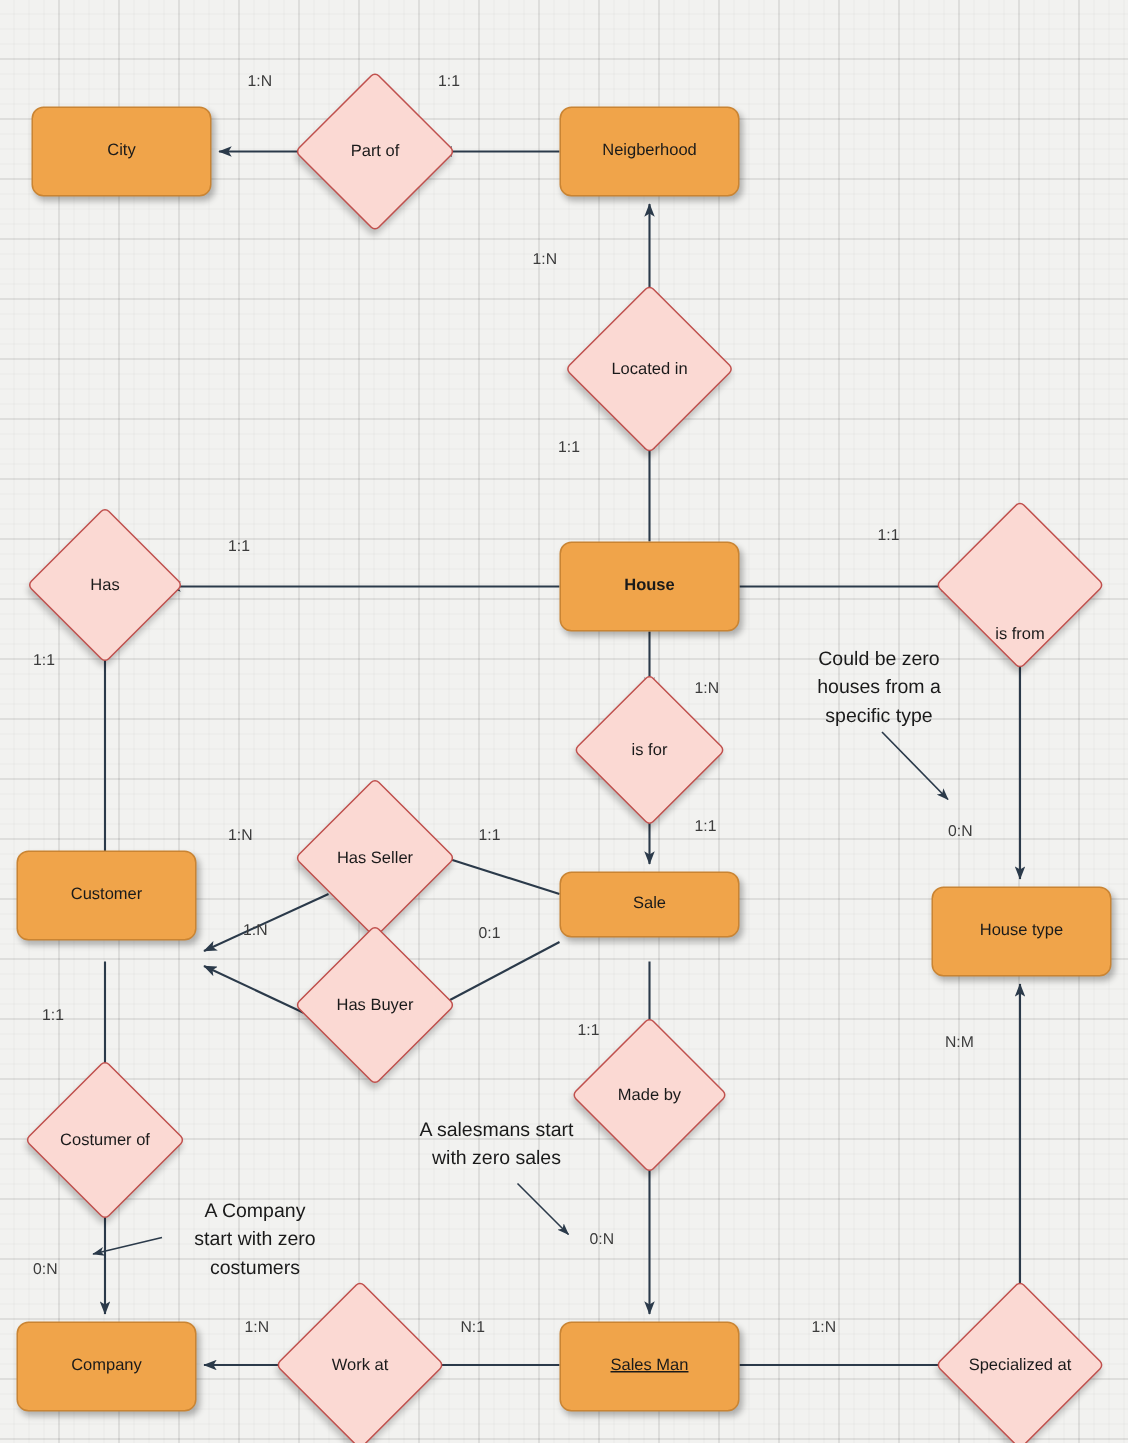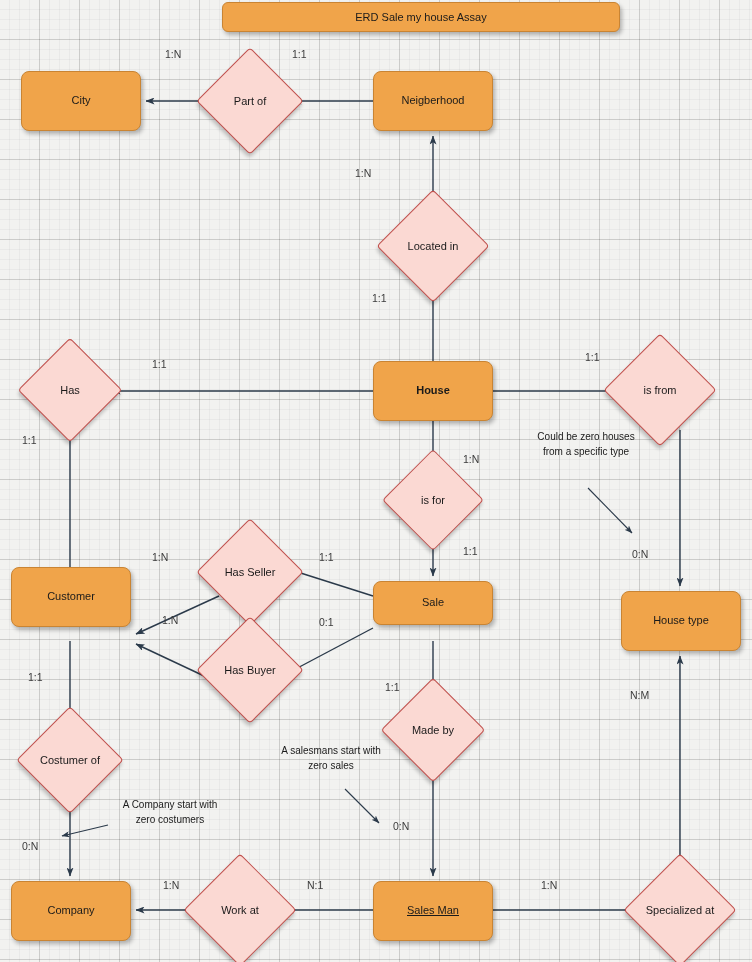--- a/index.html
+++ b/index.html
@@ -97,21 +97,21 @@
   .rel.two-line .rel-label { white-space: normal; }
   .card {
     position: absolute;
     font-size: 10.5px;
     color: #3b3b3b;
     white-space: nowrap;
     z-index: 4;
   }
   .note {
     position: absolute;
-    font-size: 10px;
+    font-size: 13px;
     color: #1a1a1a;
     text-align: center;
     line-height: 1.45;
     z-index: 4;
   }
 </style>
 </head>
 <body>
 
 <div id="canvas">
@@ -149,23 +149,20 @@
         <path d="M 493,910 L 637,910" fill="none" stroke="#2b3a4a" stroke-width="1.4" marker-end="url(#arrowhead)"></path>
         <path d="M 680,869 L 680,656" fill="none" stroke="#2b3a4a" stroke-width="1.4" marker-end="url(#arrowhead)"></path>
       </g>
     <g id="note-arrows-group">
         <path d="M 588,488 L 632,533" fill="none" stroke="#2b3a4a" stroke-width="1.1" marker-end="url(#arrowhead-thin)"></path>
         <path d="M 345,789 L 379,823" fill="none" stroke="#2b3a4a" stroke-width="1.1" marker-end="url(#arrowhead-thin)"></path>
         <path d="M 108,825 L 62,836" fill="none" stroke="#2b3a4a" stroke-width="1.1" marker-end="url(#arrowhead-thin)"></path>
       </g>
   </svg>
 
-  <div class="title-box" style="left:222px; top:2px; width:398px; height:30px;">
-    <span>ERD Sale my house Assay</span>
-  </div>
 
   <div id="entities-group">
       <div class="entity" style="left: 21px; top: 71px; width: 120px; height: 60px;">
         <span>City</span>
       </div>
       <div class="entity" style="left: 373px; top: 71px; width: 120px; height: 60px;">
         <span>Neigberhood</span>
       </div>
       <div class="entity" style="left: 373px; top: 361px; width: 120px; height: 60px; font-weight: bold;">
         <span>House</span>
@@ -192,21 +189,21 @@
         <span class="rel-label">Part of</span>
       </div>
       <div class="rel" style="left: 393px; top: 206px; width: 80px; height: 80px;">
         <div class="diamond"></div>
         <span class="rel-label">Located in</span>
       </div>
       <div class="rel" style="left: 33px; top: 353px; width: 74px; height: 74px;">
         <div class="diamond"></div>
         <span class="rel-label">Has</span>
       </div>
-      <div class="rel" style="left: 620px; top: 350px; width: 80px; height: 80px;">
+      <div class="rel" style="left: 640px; top: 350px; width: 80px; height: 80px; align-items: flex-end;">
         <div class="diamond"></div>
         <span class="rel-label">is from</span>
       </div>
       <div class="rel" style="left: 397px; top: 464px; width: 72px; height: 72px;">
         <div class="diamond"></div>
         <span class="rel-label">is for</span>
       </div>
       <div class="rel" style="left: 212px; top: 534px; width: 76px; height: 76px;">
         <div class="diamond"></div>
         <span class="rel-label">Has Seller</span>

